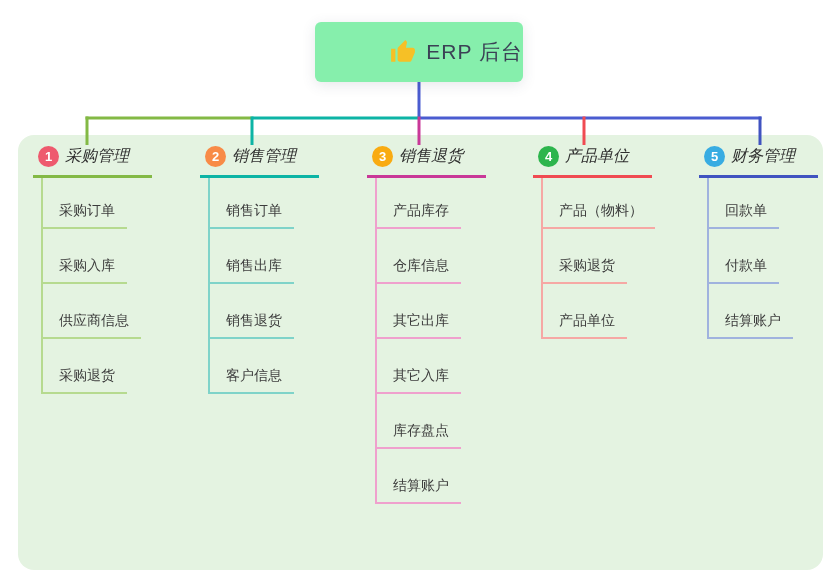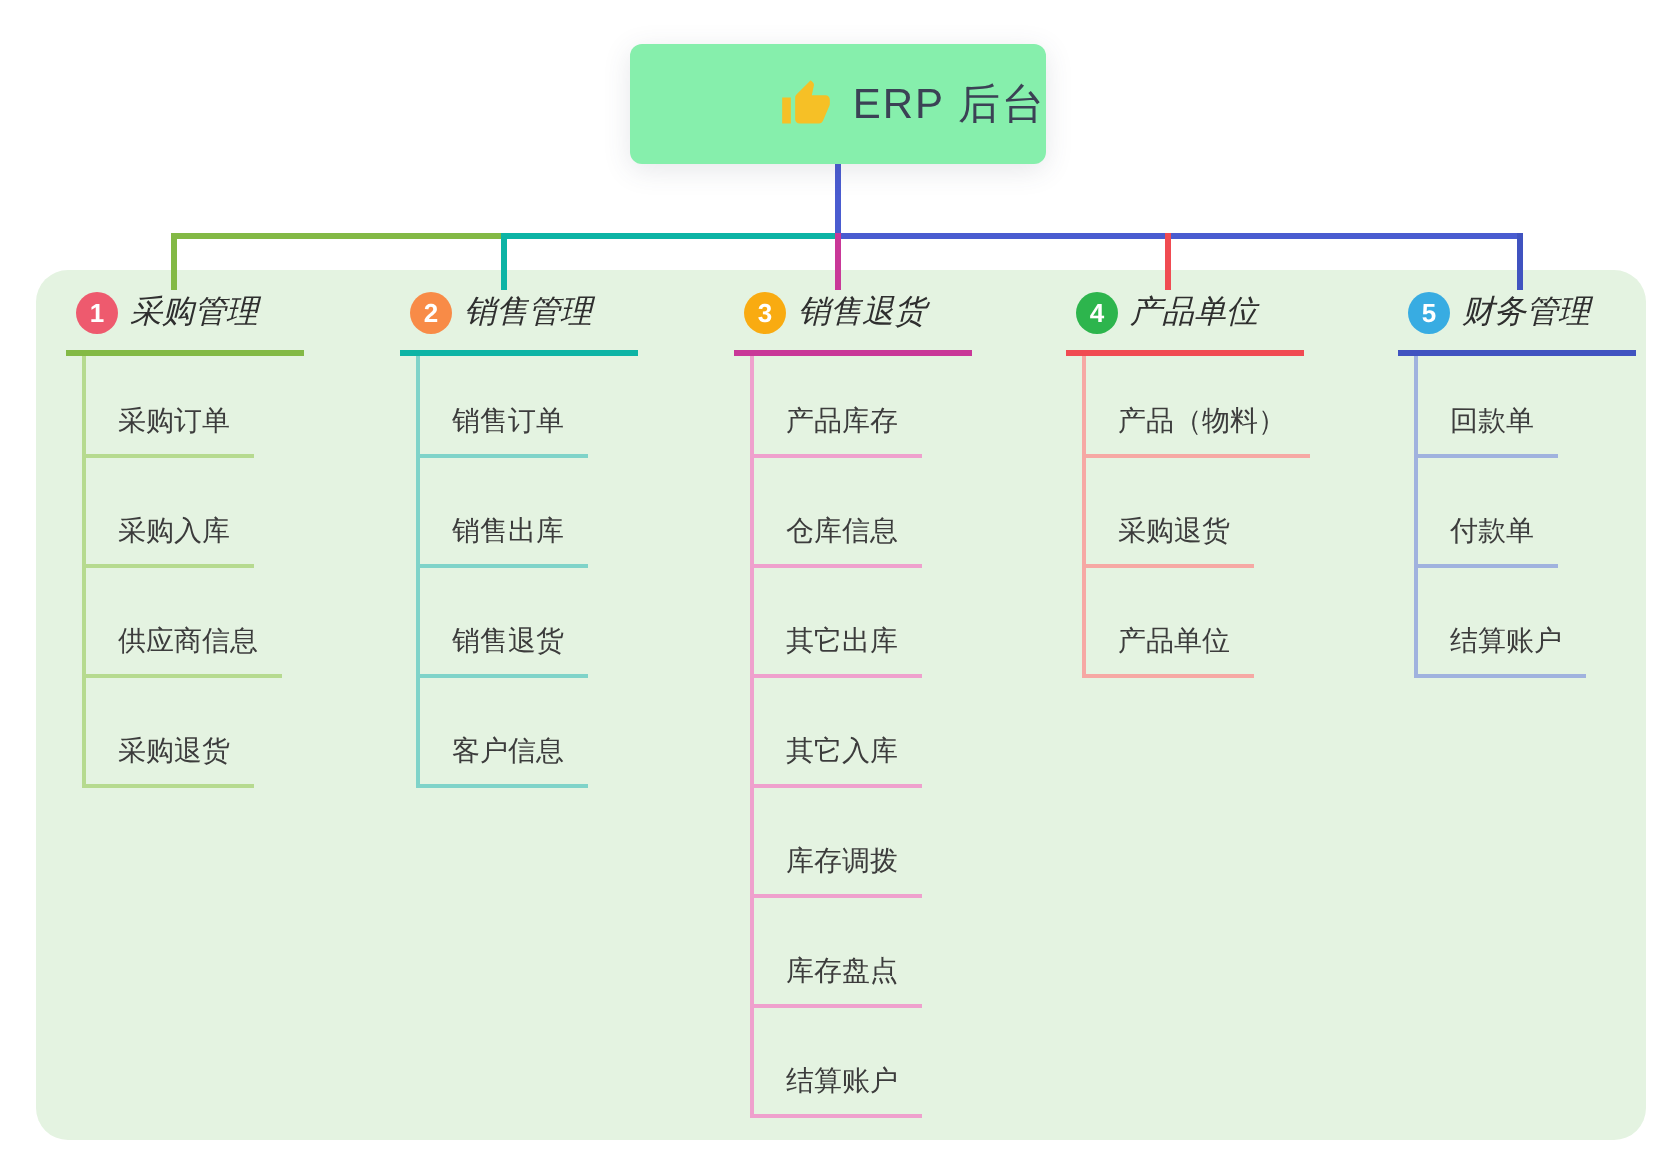--- a/index.html
+++ b/index.html
@@ -154,23 +154,20 @@
   </li>
 
   <li class="child">
     <span class="child-label">其它出库</span>
   </li>
 
   <li class="child">
     <span class="child-label">其它入库</span>
   </li>
 
-  <li class="child">
-    <span class="child-label">库存调拨</span>
-  </li>
 
   <li class="child">
     <span class="child-label">库存盘点</span>
   </li>
 
   <li class="child">
     <span class="child-label">结算账户</span>
   </li>
 </ul>
   </div>

